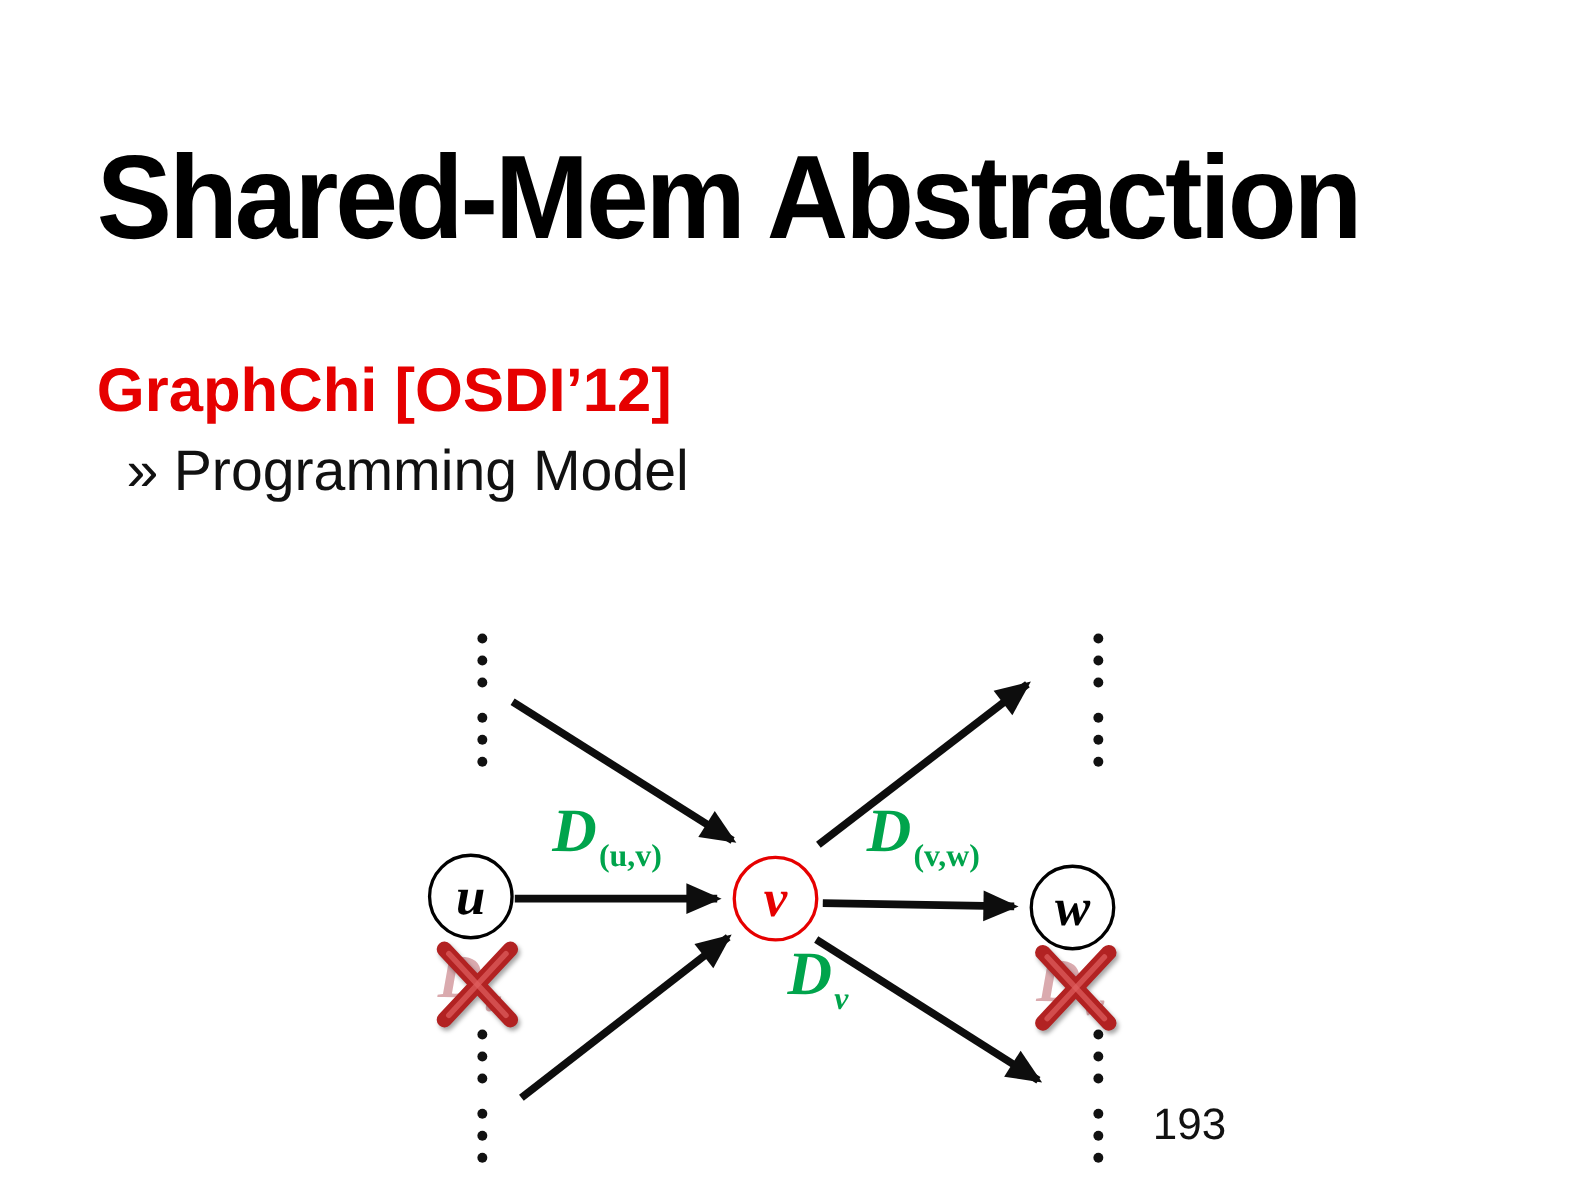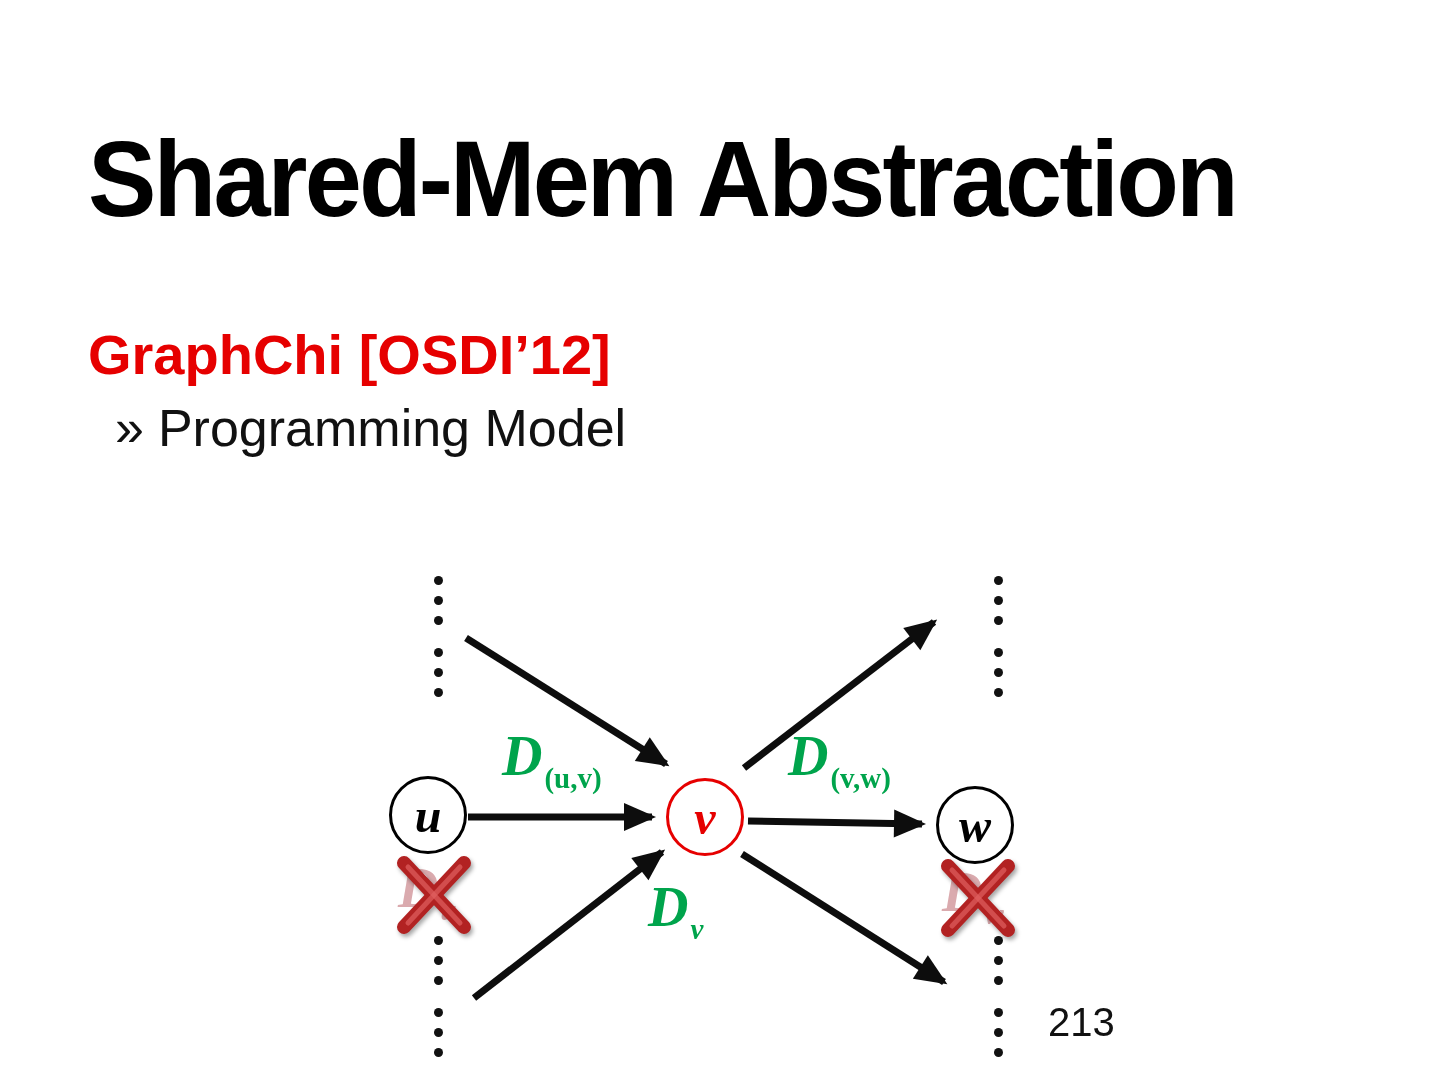--- a/index.html
+++ b/index.html
@@ -57,21 +57,21 @@
 
   .dlabel{
     position:absolute;z-index:3;color:var(--green);
     font-family:"Liberation Serif",serif;font-weight:bold;white-space:nowrap;
   }
   .dlabel .main{font-size:56px;font-style:italic;}
   .dlabel .sub{font-size:29px;position:relative;top:13px;margin-left:2px;}
   .dlabel .sub.it{font-style:italic;}
   .dlabel.uv{left:502px;top:724px;}
   .dlabel.vw{left:788px;top:724px;}
-  .dlabel.dv{left:648px;top:854px;margin-top:21px;}
+  .dlabel.dv{left:716px;top:854px;}
   .dlabel.faded{color:var(--faded);opacity:.85;z-index:2;}
   .dlabel.du{left:398px;top:856px;}
   .dlabel.dw{left:942px;top:860px;}
 
   .xmark{
     position:absolute;width:84px;height:80px;z-index:4;
     filter:drop-shadow(2px 3px 2px rgba(0,0,0,.35));
   }
   .xmark.xu{left:392px;top:855px;}
   .xmark.xw{left:936px;top:858px;}
@@ -184,15 +184,15 @@
     </svg>
     <svg class="xmark xw" viewBox="0 0 84 80">
       <path class="stroke-main" d="M12,8 L72,72"></path>
       <path class="stroke-main" d="M72,8 L12,72"></path>
       <path class="stroke-hi" d="M16,12 L68,68"></path>
       <path class="stroke-hi" d="M68,12 L16,68"></path>
     </svg>
 
   </div>
 
-  <div class="page-number">213</div>
+  <div class="page-number">193</div>
 
 </div>
 
 </body></html>

